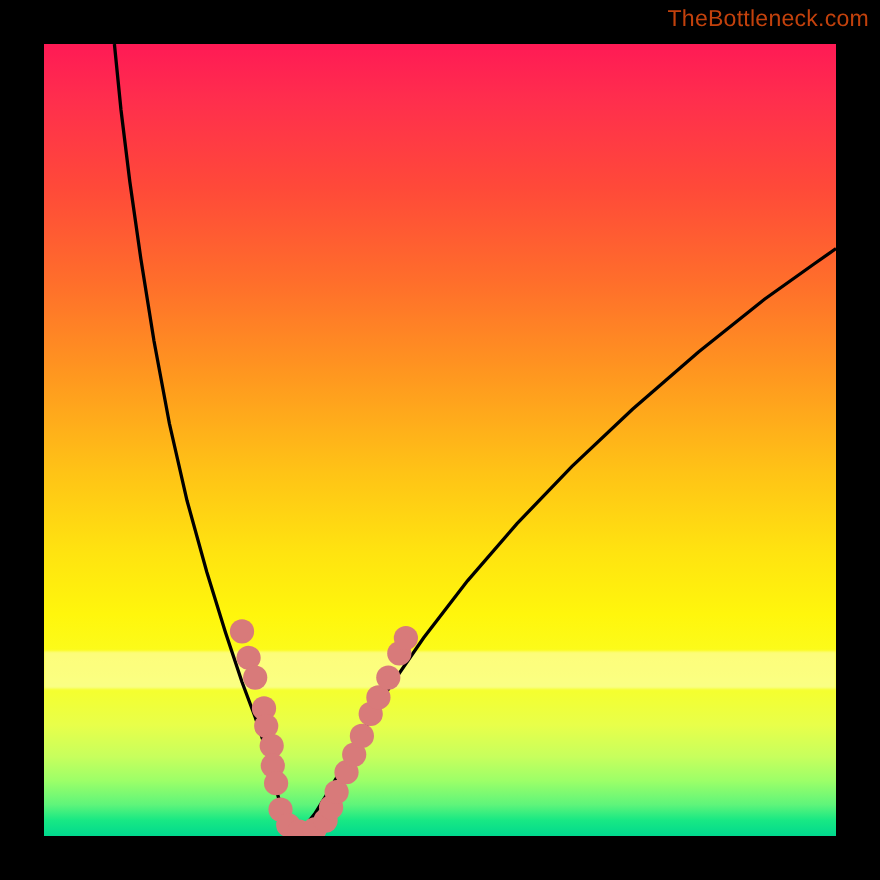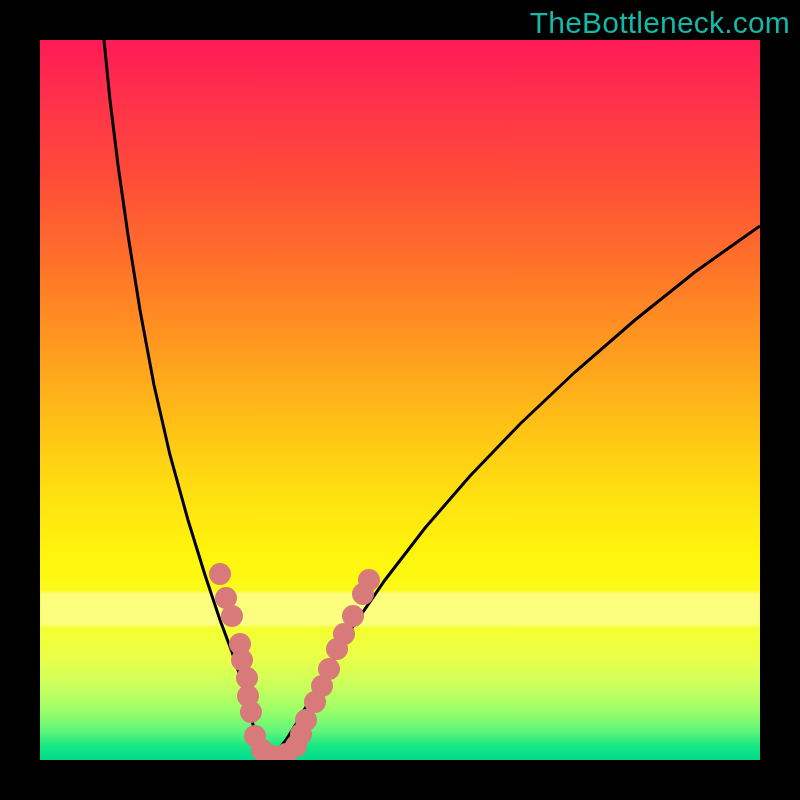--- a/index.html
+++ b/index.html
@@ -53,22 +53,22 @@
     filter: blur(1px);
   }
   .curve-svg {
     position: absolute;
     inset: 0;
   }
   .watermark {
     position: absolute;
     top: 6px;
     right: 10px;
-    color: #14b8a6;
-    font-size: 30px;
+    color: #c2410c;
+    font-size: 21px;
     letter-spacing: 0.2px;
     user-select: none;
   }
 </style>
 </head>
 <body>
 
 <div class="frame">
 
   <div class="plot-area">

